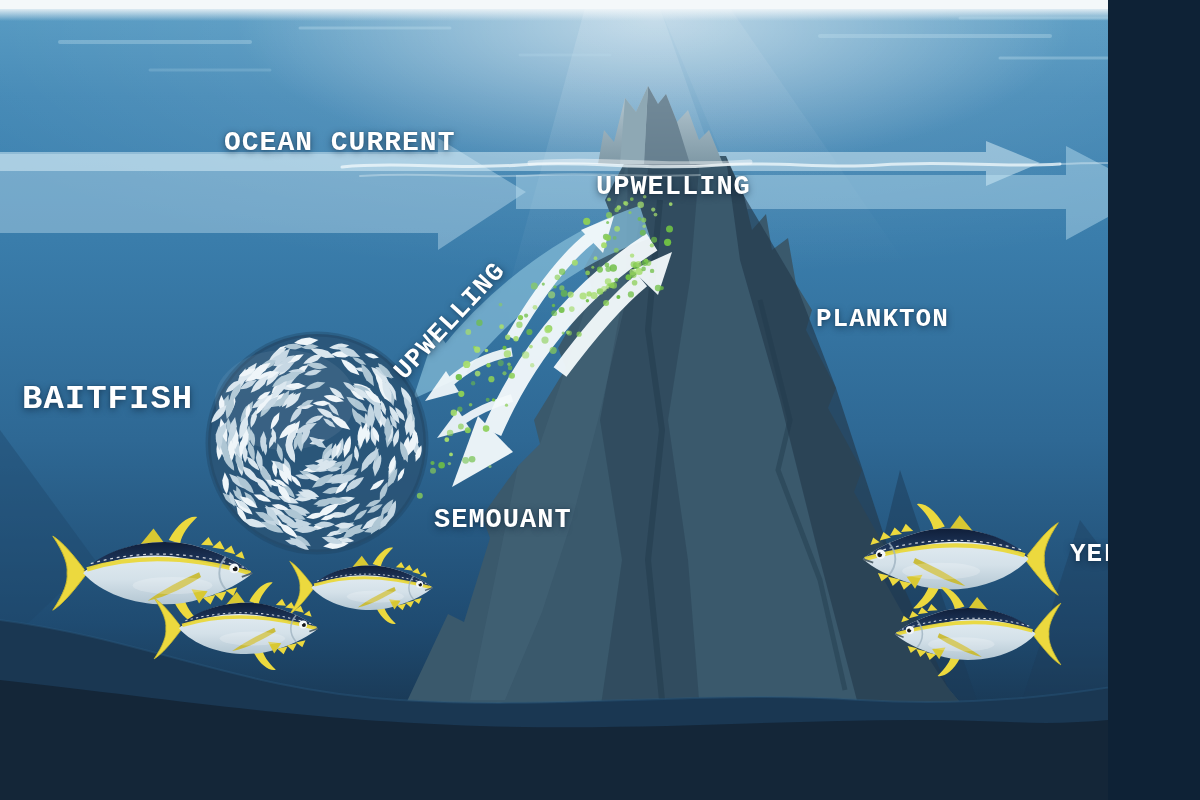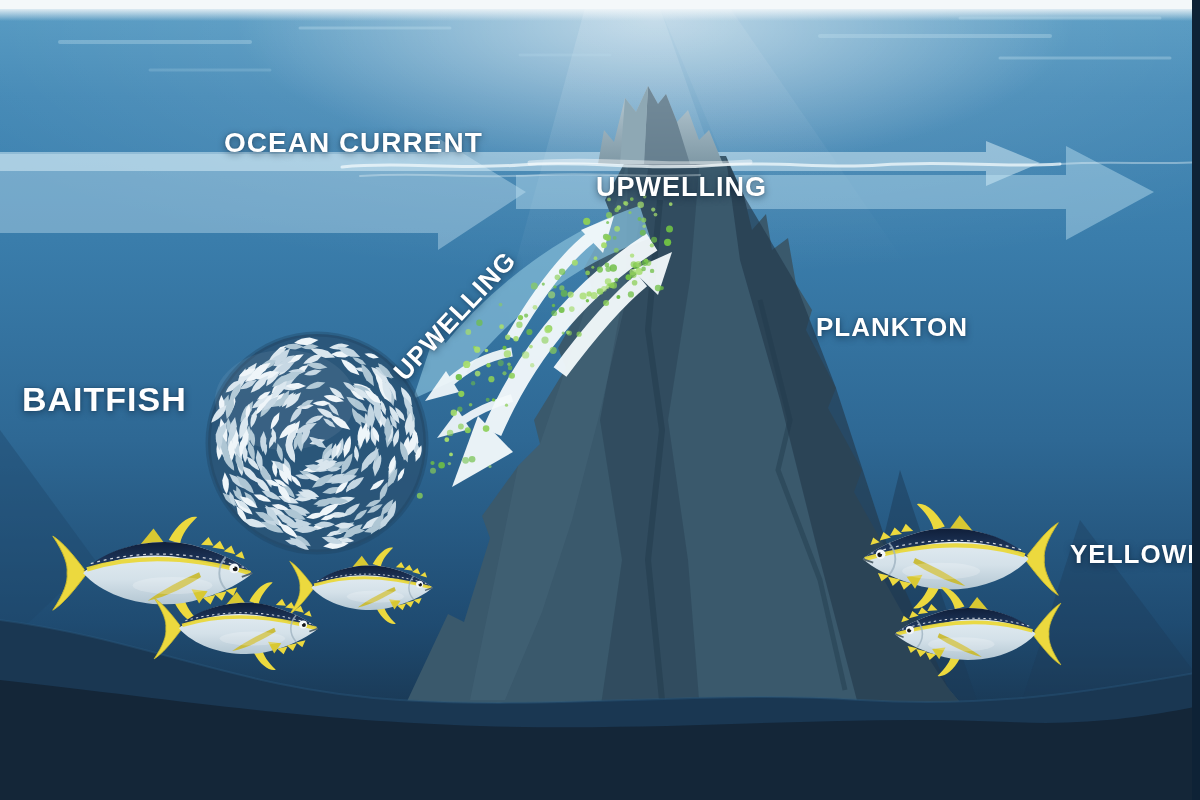--- a/index.html
+++ b/index.html
@@ -1,26 +1,26 @@
 <!DOCTYPE html>
 <html><head>
 <meta charset="utf-8">
 <style>
   html,body{margin:0;padding:0;background:#0e2236;}
-  #scene{position:relative;width:1192px;height:800px;overflow:hidden;
-         font-family:Liberation Sans, sans-serif;}
+  #scene{position:relative;width:1108px;height:800px;overflow:hidden;
+         font-family:Liberation Mono, monospace;}
   #art{position:absolute;left:0;top:0;}
   .lbl{position:absolute;color:#fff;font-weight:bold;letter-spacing:1px;
        text-shadow:0 2px 7px rgba(8,25,45,.55),0 0 2px rgba(10,30,50,.35);
        white-space:nowrap;user-select:none;}
   .lbl-ocean-current{left:224px;top:127px;font-size:28px;}
   .lbl-upwelling-top{left:596px;top:172px;font-size:27px;}
   .lbl-upwelling-diag{left:410px;top:356px;font-size:26px;
        transform:rotate(-47deg);transform-origin:left bottom;}
-  .lbl-plankton{left:816px;top:312px;font-size:26px;}
+  .lbl-plankton{left:816px;top:304px;font-size:26px;}
   .lbl-baitfish{left:22px;top:384px;font-size:34px;line-height:31px;}
   .lbl-seamount{left:434px;top:505px;font-size:27px;}
   .lbl-yellowfin{left:1070px;top:539px;font-size:26px;}
 </style>
 </head>
 <body>
 
 <div id="scene">
 
 <svg id="art" width="1200" height="800" viewBox="0 0 1200 800">
@@ -635,15 +635,16 @@
   </g>
 </svg>
 
 <div class="lbl lbl-ocean-current">OCEAN CURRENT</div>
 <div class="lbl lbl-upwelling-top">UPWELLING</div>
 <div class="lbl lbl-upwelling-diag">UPWELLING</div>
 <div class="lbl lbl-plankton">PLANKTON</div>
 <div class="lbl lbl-baitfish">
   <div>BAITFISH</div>
 </div>
+<div class="lbl lbl-seamount">SEMOUANT</div>
 <div class="lbl lbl-yellowfin">YELLOWFIN</div>
 
 </div>
 
 </body></html>

